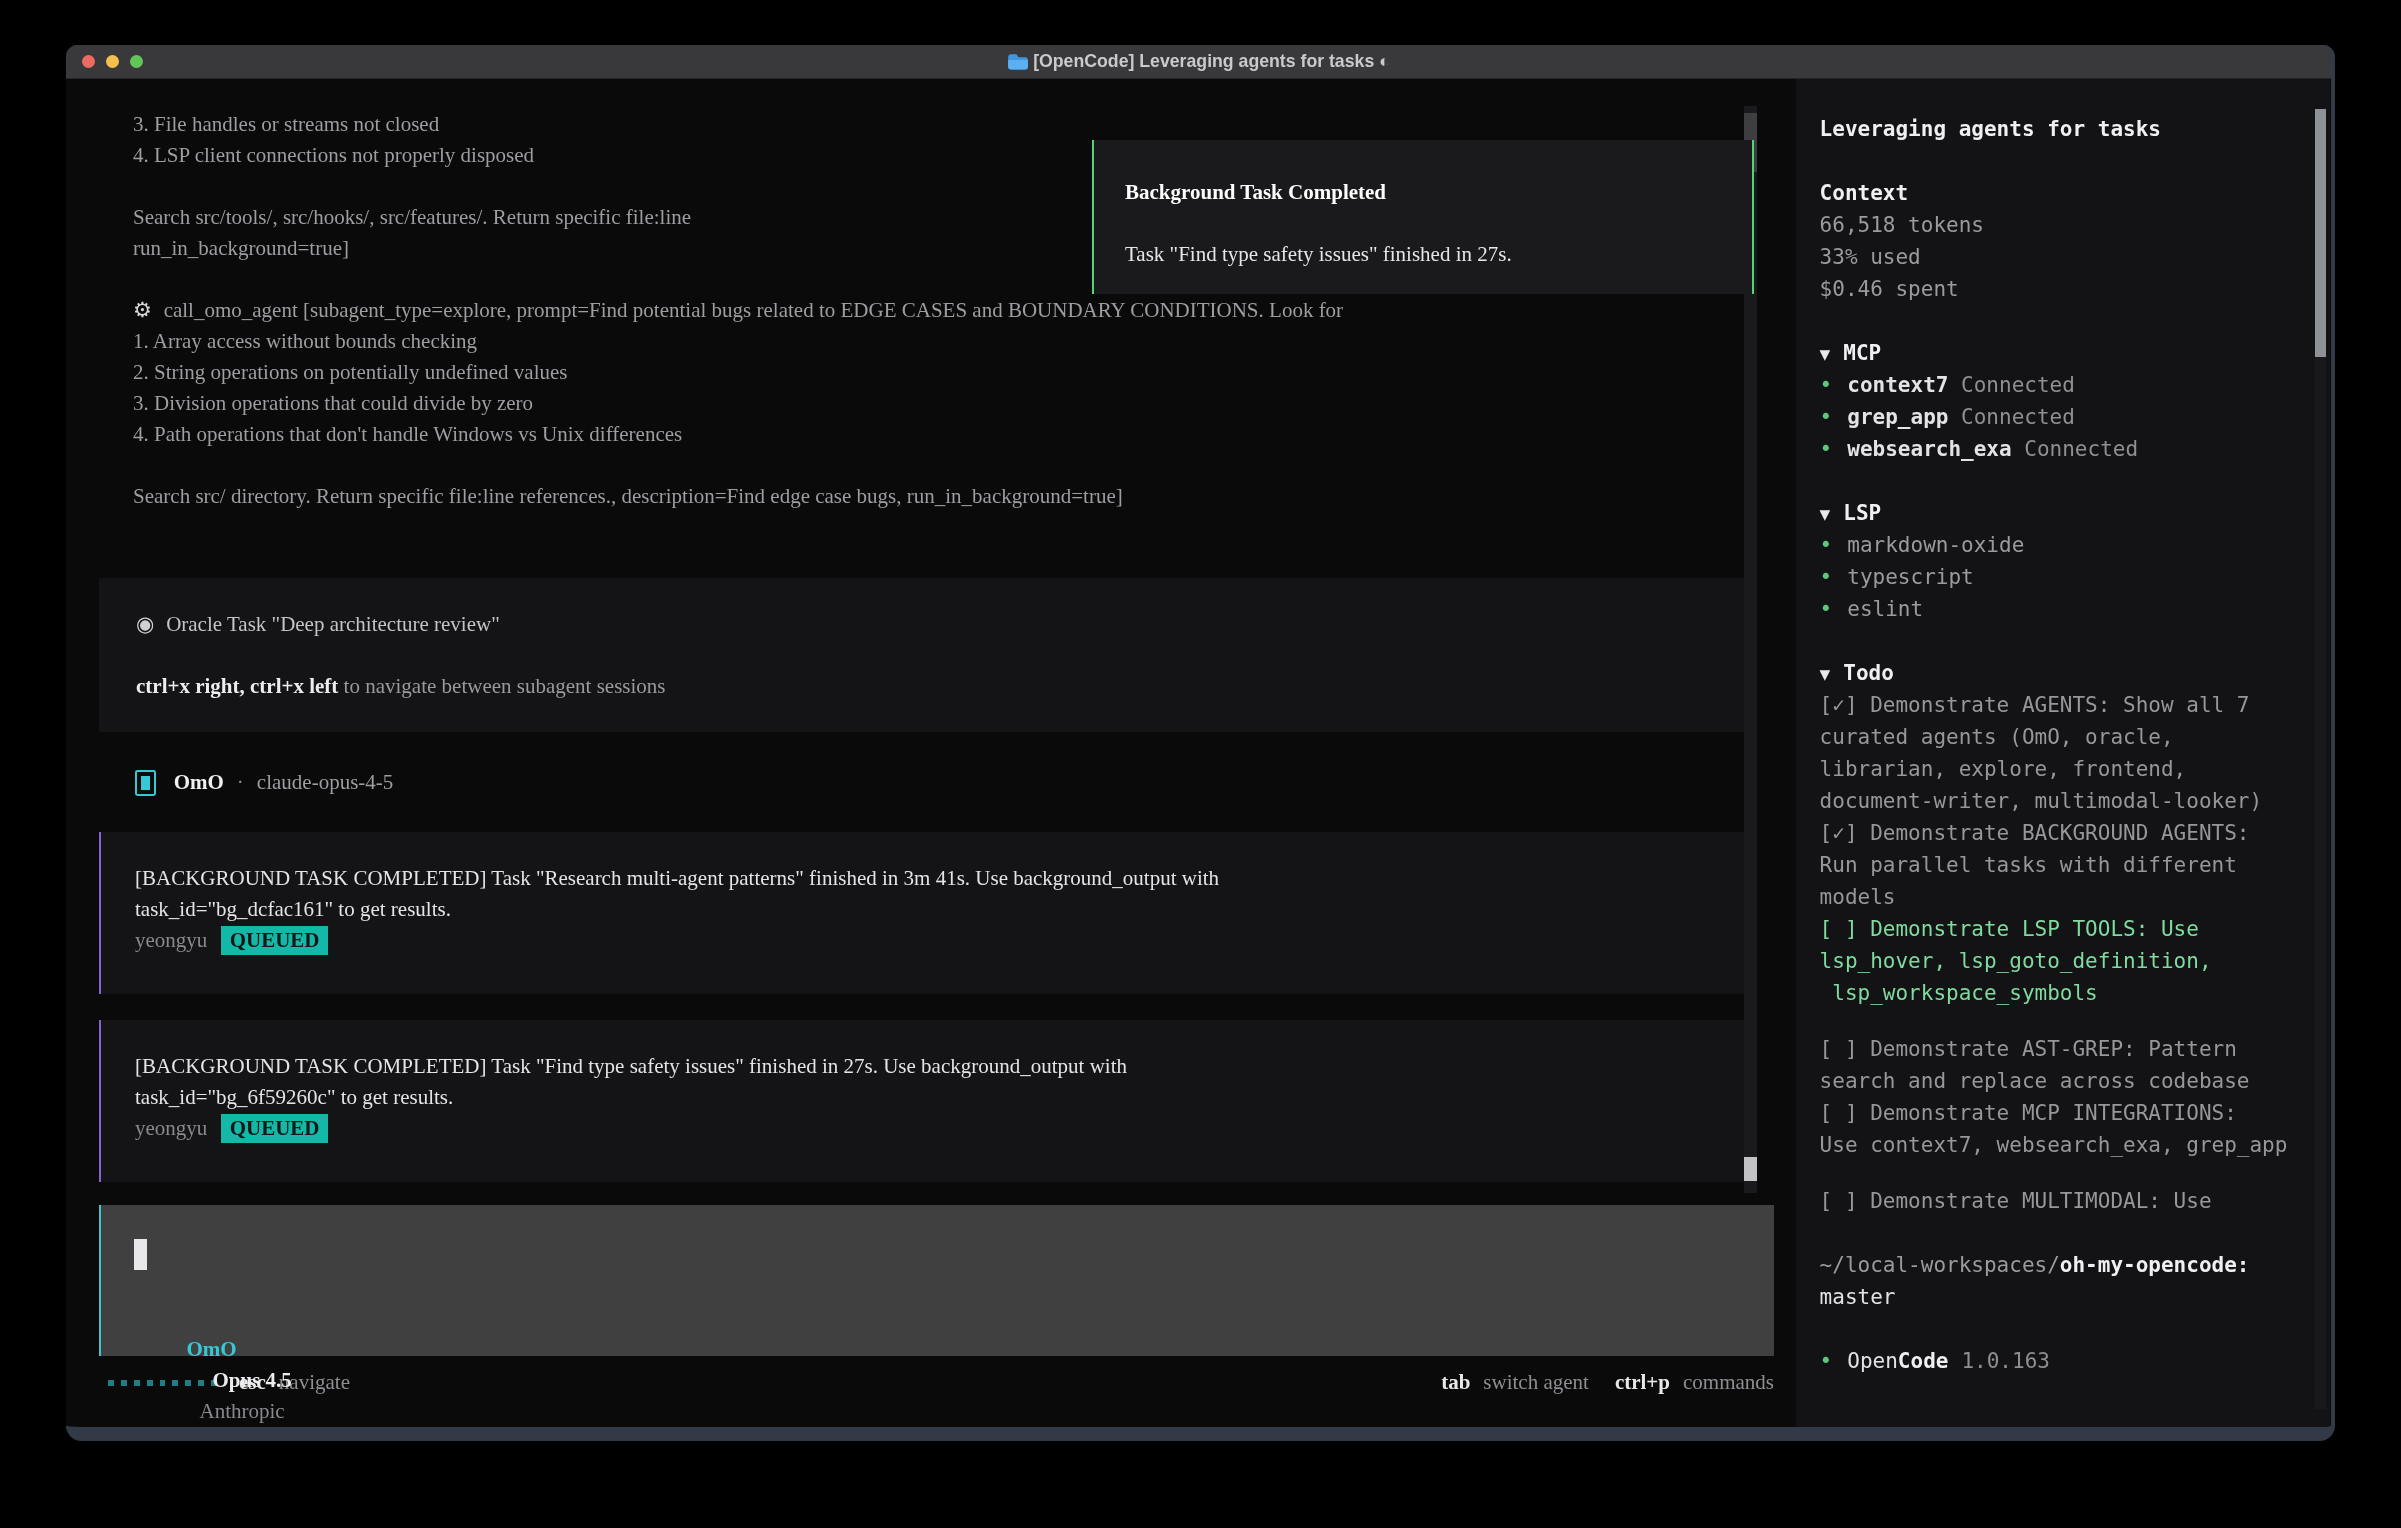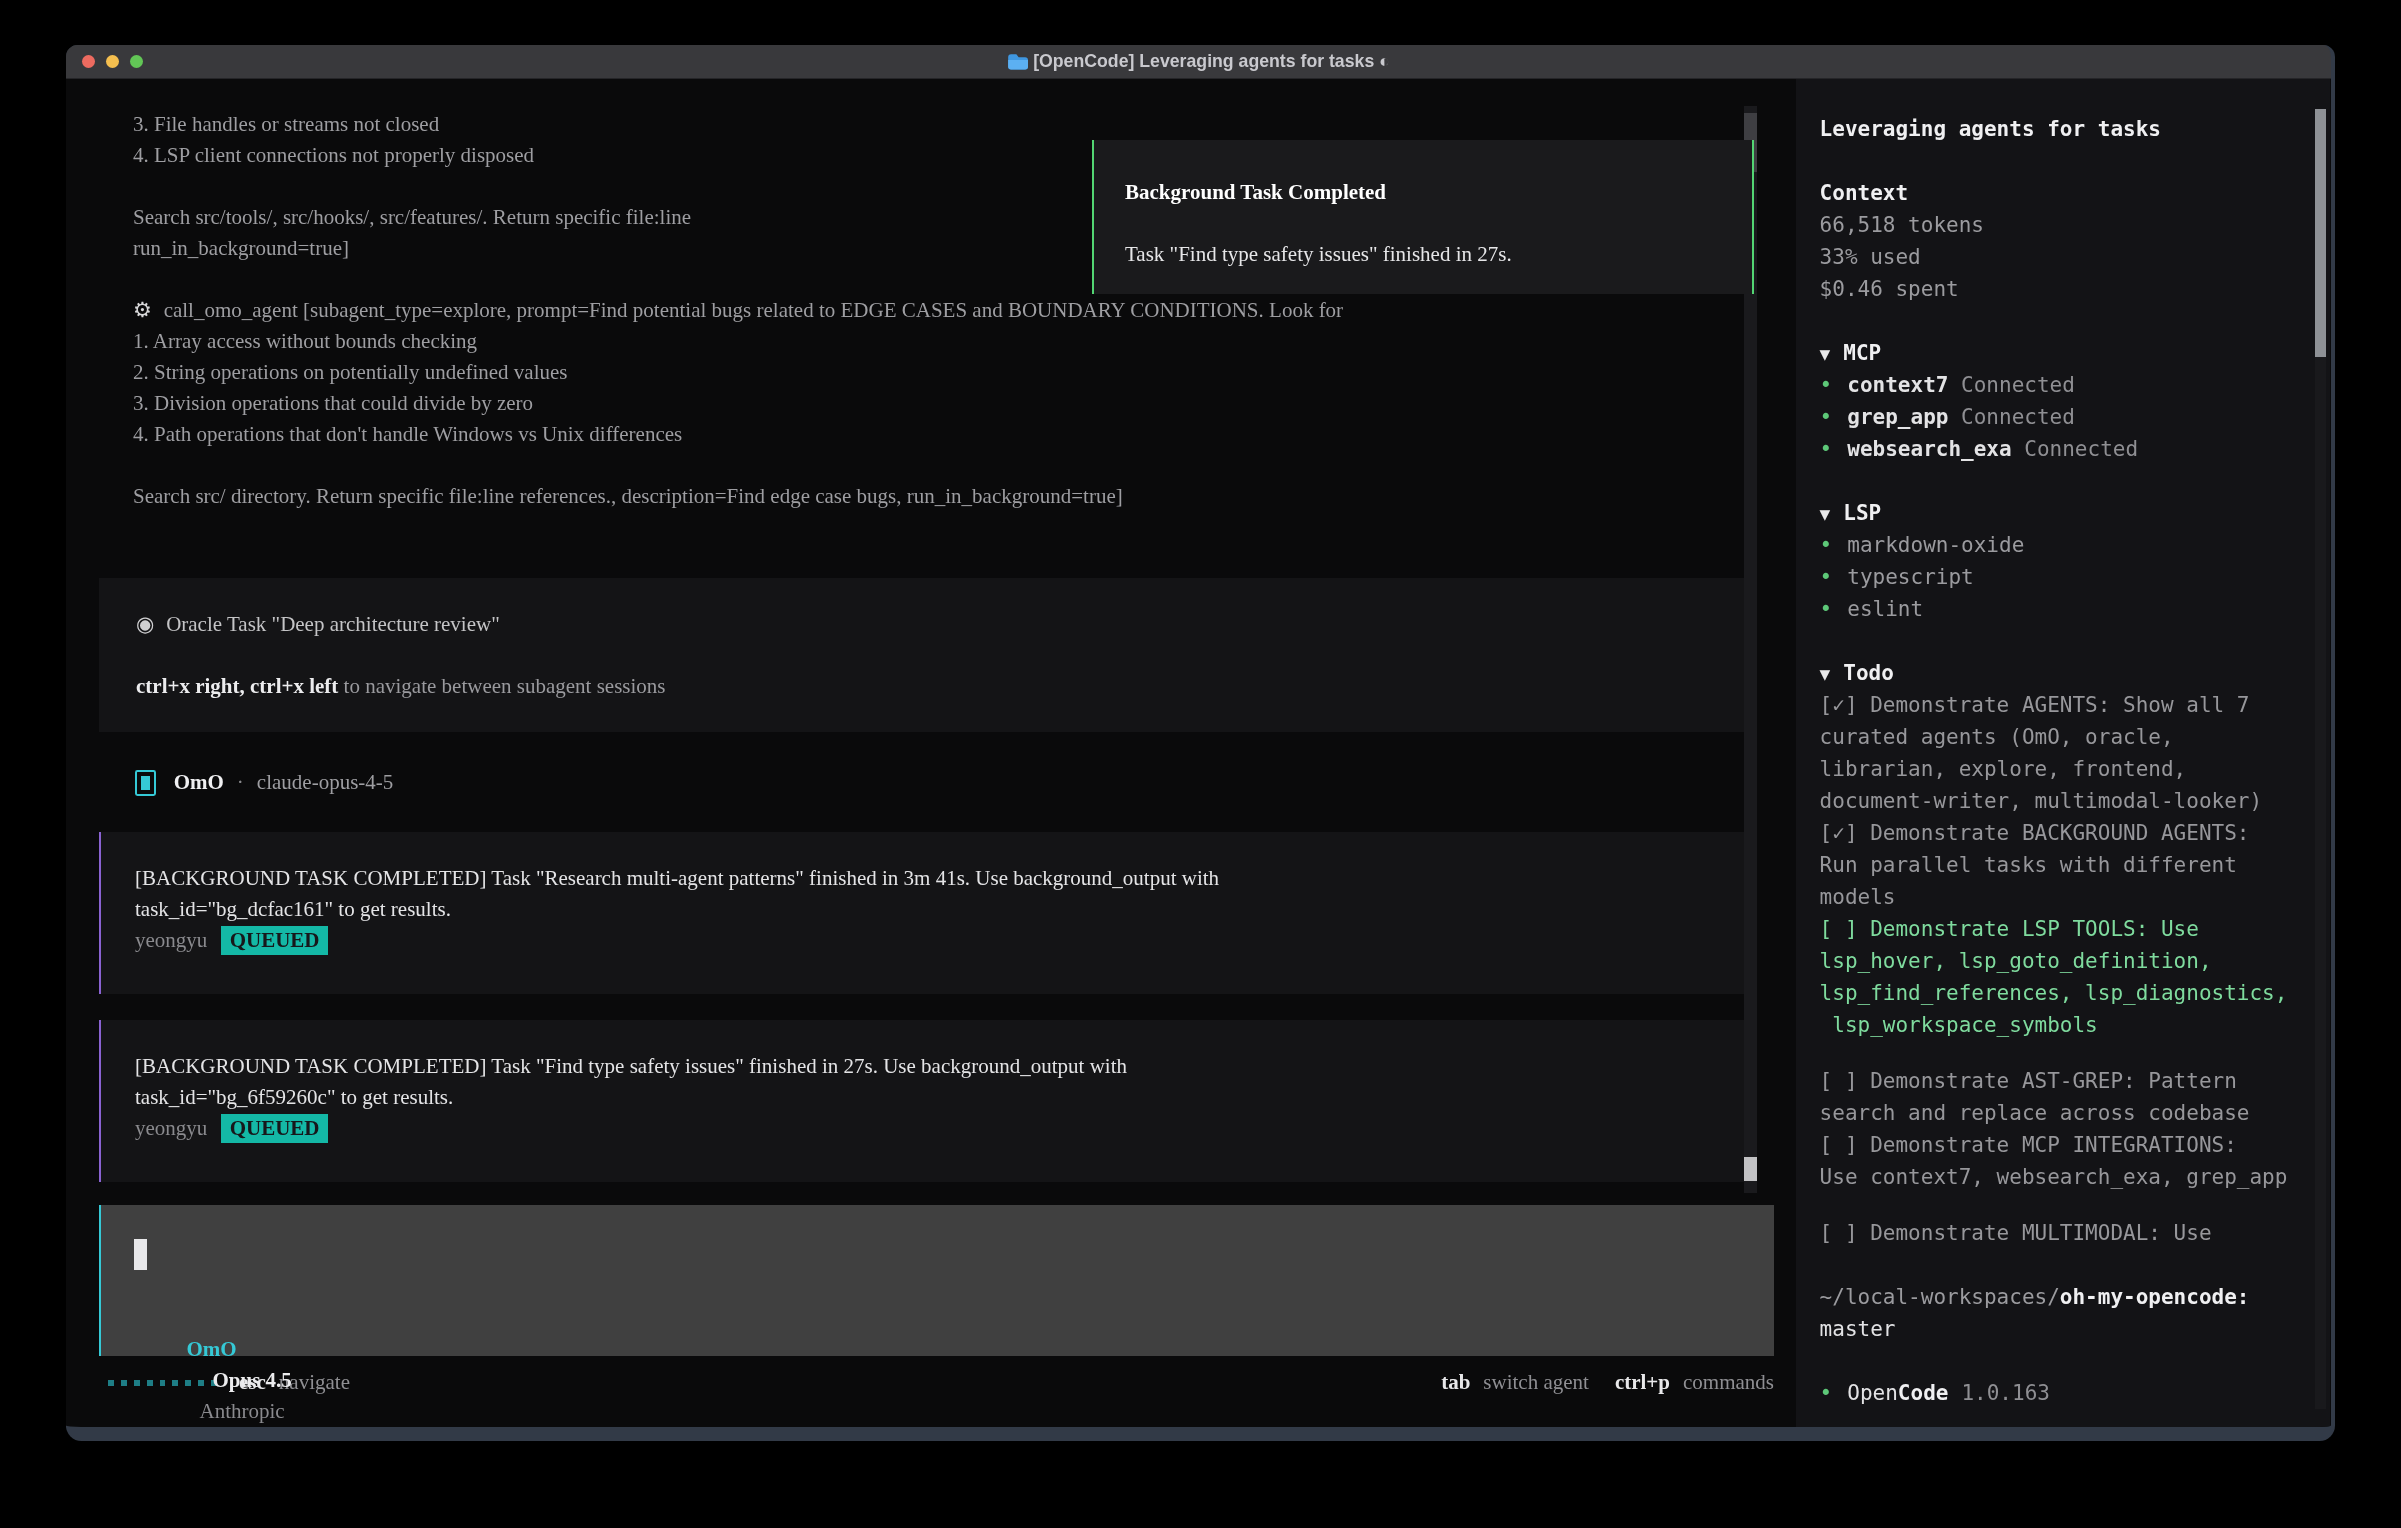--- a/index.html
+++ b/index.html
@@ -241,21 +241,20 @@
               <div class="sb-ln">document-writer, multimodal-looker)</div>
             </div>
             <div class="todo-item done">
               <div class="sb-ln">[✓] Demonstrate BACKGROUND AGENTS:</div>
               <div class="sb-ln">Run parallel tasks with different</div>
               <div class="sb-ln">models</div>
             </div>
             <div class="todo-item active">
               <div class="sb-ln">[ ] Demonstrate LSP TOOLS: Use</div>
               <div class="sb-ln">lsp_hover, lsp_goto_definition,</div>
-              <div class="sb-ln">lsp_find_references, lsp_diagnostics,</div>
               <div class="sb-ln"> lsp_workspace_symbols</div>
             </div>
             <div class="todo-item pending spaced">
               <div class="sb-ln">[ ] Demonstrate AST-GREP: Pattern</div>
               <div class="sb-ln">search and replace across codebase</div>
             </div>
             <div class="todo-item pending">
               <div class="sb-ln">[ ] Demonstrate MCP INTEGRATIONS:</div>
               <div class="sb-ln">Use context7, websearch_exa, grep_app</div>
             </div>

